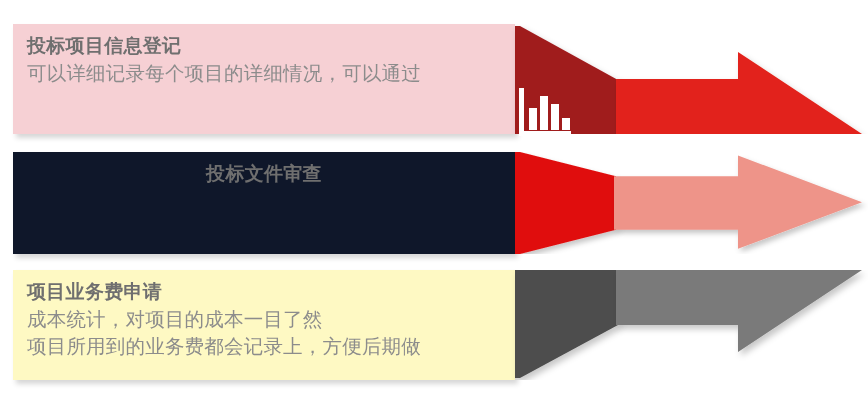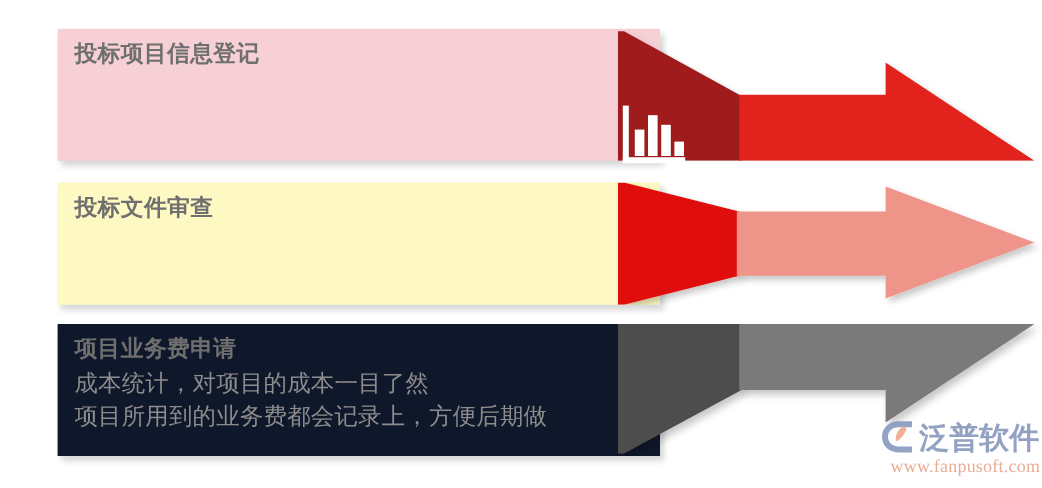--- a/index.html
+++ b/index.html
@@ -35,25 +35,24 @@
 
   
   .panel {
     position: absolute;
     left: 13px;
     top: 0;
     width: 502px;
     height: 100%;
     padding: 10px 14px 8px 14px;
     box-shadow: 3px 4px 5px rgba(0,0,0,0.16);
-    margin-left: 35px;
   }
   .panel-pink   { background: #F6D0D4; }
-  .panel-pink2  { background: #fef9c3; }
-  .panel-gray   { background: #0f172a; }
+  .panel-pink2  { background: #0f172a; text-align: center; }
+  .panel-gray   { background: #fef9c3; }
 
   .panel-title {
     font-size: 19px;
     font-weight: bold;
     color: #6F6F6F;
     line-height: 1.25;
     letter-spacing: 0.3px;
     margin: 0 0 2px 0;
     white-space: nowrap;
   }
@@ -122,20 +121,21 @@
 </head>
 <body>
 
 <div class="board">
 
   <div class="row row-1">
 
     <div class="panel panel-pink">
       <div class="panel-title">投标项目信息登记</div>
       <div class="panel-body">
+        <span>可以详细记录每个项目的详细情况，可以通过</span>
       </div>
     </div>
 
     <div class="arrow-wrap">
       <svg viewBox="0 0 358 110" preserveAspectRatio="none" aria-hidden="true">
         <defs>
           <filter id="sh1" x="-20%" y="-20%" width="150%" height="160%">
             <feDropShadow dx="3" dy="4" stdDeviation="3" flood-color="#000000" flood-opacity="0.22"></feDropShadow>
           </filter>
         </defs>
@@ -211,26 +211,14 @@
         </defs>
 
         <polygon points="5,0 108,0 108,55 10,108 5,108" fill="#4D4D4D" filter="url(#sh3)"></polygon>
 
         <polygon points="106,0 352,0 228,82 228,55 106,55" fill="#7A7A7A" filter="url(#sh3)"></polygon>
       </svg>
     </div>
 
   </div>
 
-  <div class="watermark">
-    <div class="wm-top">
-      <div class="wm-mark">
-        <svg viewBox="0 0 30 30" aria-hidden="true">
-          <path d="M15.5 2 C7.5 2 2 8 2 15 C2 22 7.5 28 15.5 28 L27 28 L27 23 L15.5 23 C10.5 23 7 19.5 7 15 C7 10.5 10.5 7 15.5 7 L27 7 L27 2 Z" fill="#8A9BBE"></path>
-          <path d="M20 6 C15 9 13 13.5 13.5 19 C17.5 17 21 13 22.5 8 Z" fill="#F0A98C"></path>
-        </svg>
-      </div>
-      <div class="wm-name">泛普软件</div>
-    </div>
-    <div class="wm-url">www.fanpusoft.com</div>
-  </div>
 
 </div>
 
 </body></html>

